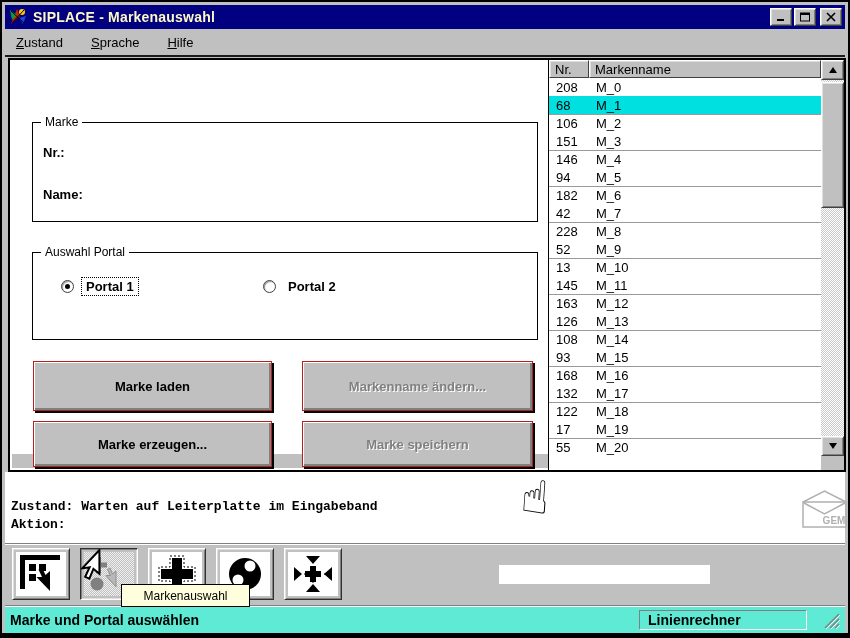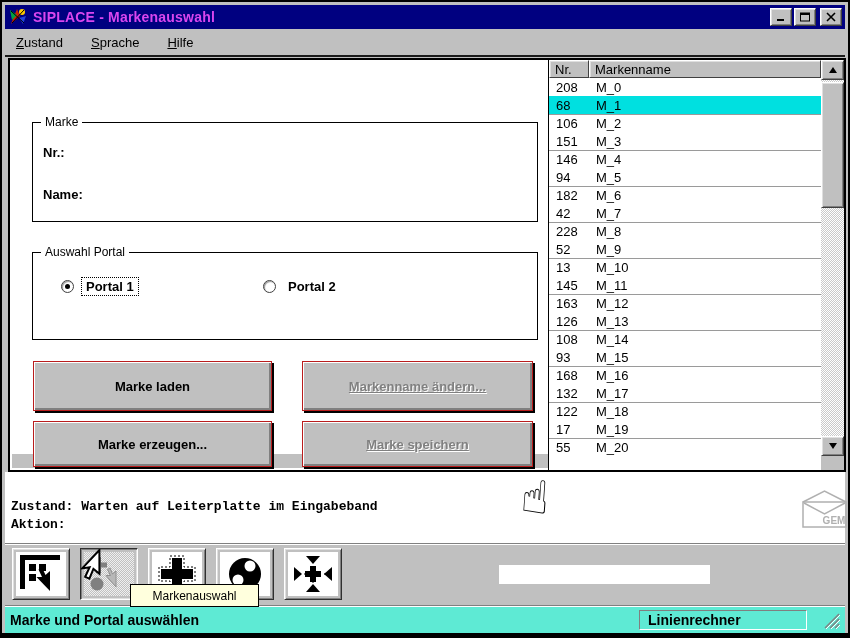--- a/index.html
+++ b/index.html
@@ -5,21 +5,21 @@
   * { margin:0; padding:0; box-sizing:border-box; }
   html,body { width:850px; height:638px; }
   body { font-family:"Liberation Sans", sans-serif; }
   .screen { position:relative; width:850px; height:638px; background:#000; }
   .window { position:absolute; left:2px; top:2px; right:2px; bottom:5px; background:#c0c0c0; }
 
   
   .titlebar { position:absolute; left:3px; top:3px; width:840px; height:24px;
     background:var(--titlebar,#000080); display:flex; align-items:center; padding:0 3px; }
   .title-icon { width:20px; height:20px; margin-right:5px; flex:0 0 auto; }
-  .title-text { color:#d946ef; font-weight:bold; font-size:14px; flex:1; letter-spacing:0.2px; }
+  .title-text { color:#fef9c3; font-weight:bold; font-size:14px; flex:1; letter-spacing:0.2px; }
   .tctl { width:22px; height:18px; background:#c0c0c0; border:1px solid; border-color:#fff #404040 #404040 #fff;
     box-shadow:inset 1px 1px 0 #dfdfdf, inset -1px -1px 0 #808080;
     display:flex; align-items:center; justify-content:center; margin-left:2px; }
   .tctl.close { margin-left:4px; }
 
   
   .menubar { position:absolute; left:3px; top:29px; width:840px; height:23px; display:flex; align-items:center; padding-left:5px; }
   .mitem { display:inline-block; font-size:13px; color:#000; padding:2px 8px 2px 6px; margin-right:14px; }
   .mitem::first-letter { text-decoration:underline; }
   .menu-sep { position:absolute; left:3px; top:53px; width:840px; height:2px; background:#1a1a1a; }
@@ -34,21 +34,21 @@
   .rcircle { width:13px; height:13px; border-radius:50%; background:#fff; border:1px solid #404040;
     box-shadow:inset 1px 1px 1px #9a9a9a; position:relative; flex:0 0 auto; }
   .rdot { display:none; position:absolute; left:3px; top:3px; width:5px; height:5px; border-radius:50%; background:#000; }
   .rlabel { font-size:13px; font-weight:bold; margin-left:7px; padding:1px 4px; border:1px dotted transparent; }
   .rlabel.focused { border-color:#000; }
 
   .cmd { position:absolute; background:#c0c0c0; border:1px solid #b91c1c;
     box-shadow:2px 2px 0 #000, inset 1px 1px 0 #fff, inset -2px -2px 0 #808080;
     display:flex; align-items:center; justify-content:center;
     font-size:13px; font-weight:bold; color:#000; z-index:2; }
-  .cmd.disabled { color:#808080; text-shadow:1px 1px 0 #fff;text-decoration:underline; }
+  .cmd.disabled { color:#808080; text-shadow:1px 1px 0 #fff; }
   .bottom-strip { position:absolute; left:2px; top:394px; width:536px; height:14px; background:#c0c0c0; z-index:1; }
 
   
   .list-area { position:absolute; left:538px; top:0; right:0; bottom:0; background:#fff; border-left:1px solid #000; }
   .list-head { position:absolute; left:0; top:0; right:23px; height:18px; display:flex; }
   .hcell { background:#c0c0c0; border:1px solid; border-color:#fff #404040 #404040 #fff;
     box-shadow:inset 1px 1px 0 #dfdfdf; font-size:13px; color:#000; padding-left:5px; display:flex; align-items:center; }
   .hcell.nr { width:40px; }
   .hcell.name { flex:1; }
   .list-rows { position:absolute; left:0; top:18px; right:23px; bottom:0; overflow:hidden; background:#fff; }
@@ -82,21 +82,21 @@
   .toolbar { position:absolute; left:3px; top:541px; width:840px; height:62px; background:#c0c0c0;
     border-top:1px solid #808080; box-shadow:inset 0 1px 0 #fff; overflow:visible; }
   .tbtn { position:absolute; top:4px; width:58px; height:52px; background:#c0c0c0; border:1px solid; border-color:#fff #303030 #303030 #fff;
     box-shadow:inset 1px 1px 0 #dfdfdf, inset -1px -1px 0 #808080; padding:3px; }
   .ticon { width:100%; height:100%; background:#fff; display:flex; align-items:center; justify-content:center; }
   .tbtn.pressed { border-color:#303030 #fff #fff #303030; box-shadow:inset 1px 1px 0 #808080, inset -1px -1px 0 #dfdfdf; }
   .tbtn.pressed .ticon { background-color:#d6d6d6;
     background-image:conic-gradient(#c0c0c0 25%, #efefef 0 50%, #c0c0c0 0 75%, #efefef 0); background-size:2px 2px; }
   .blank-box { position:absolute; left:494px; top:21px; width:211px; height:19px; background:#fff; }
   .cursor-arrow { position:absolute; left:76px; top:5px; z-index:11; }
-  .tooltip { position:absolute; left:125px; top:40px; width:129px; height:23px; background:var(--tooltip_bg,#ffffdd);
+  .tooltip { position:absolute; left:116px; top:40px; width:129px; height:23px; background:var(--tooltip_bg,#ffffdd);
     border:1px solid #000; font-size:12px; color:#000; display:flex; align-items:center; justify-content:center; z-index:10; }
 
   
   .statusbar { position:absolute; left:3px; top:603px; width:840px; height:28px; background:#5eead4;
     border-top:1px solid #808080; box-shadow:inset 0 1px 0 #fff; }
   .sb-msg { position:absolute; left:5px; top:6px; font-size:14px; font-weight:bold; color:#000; }
   .sb-box { position:absolute; left:634px; top:4px; width:168px; height:20px; border:1px solid; border-color:#808080 #fff #fff #808080;
     display:flex; align-items:center; padding-left:8px; font-size:14px; font-weight:bold; color:#000; }
   .grip { position:absolute; right:4px; bottom:3px; }
 </style>

